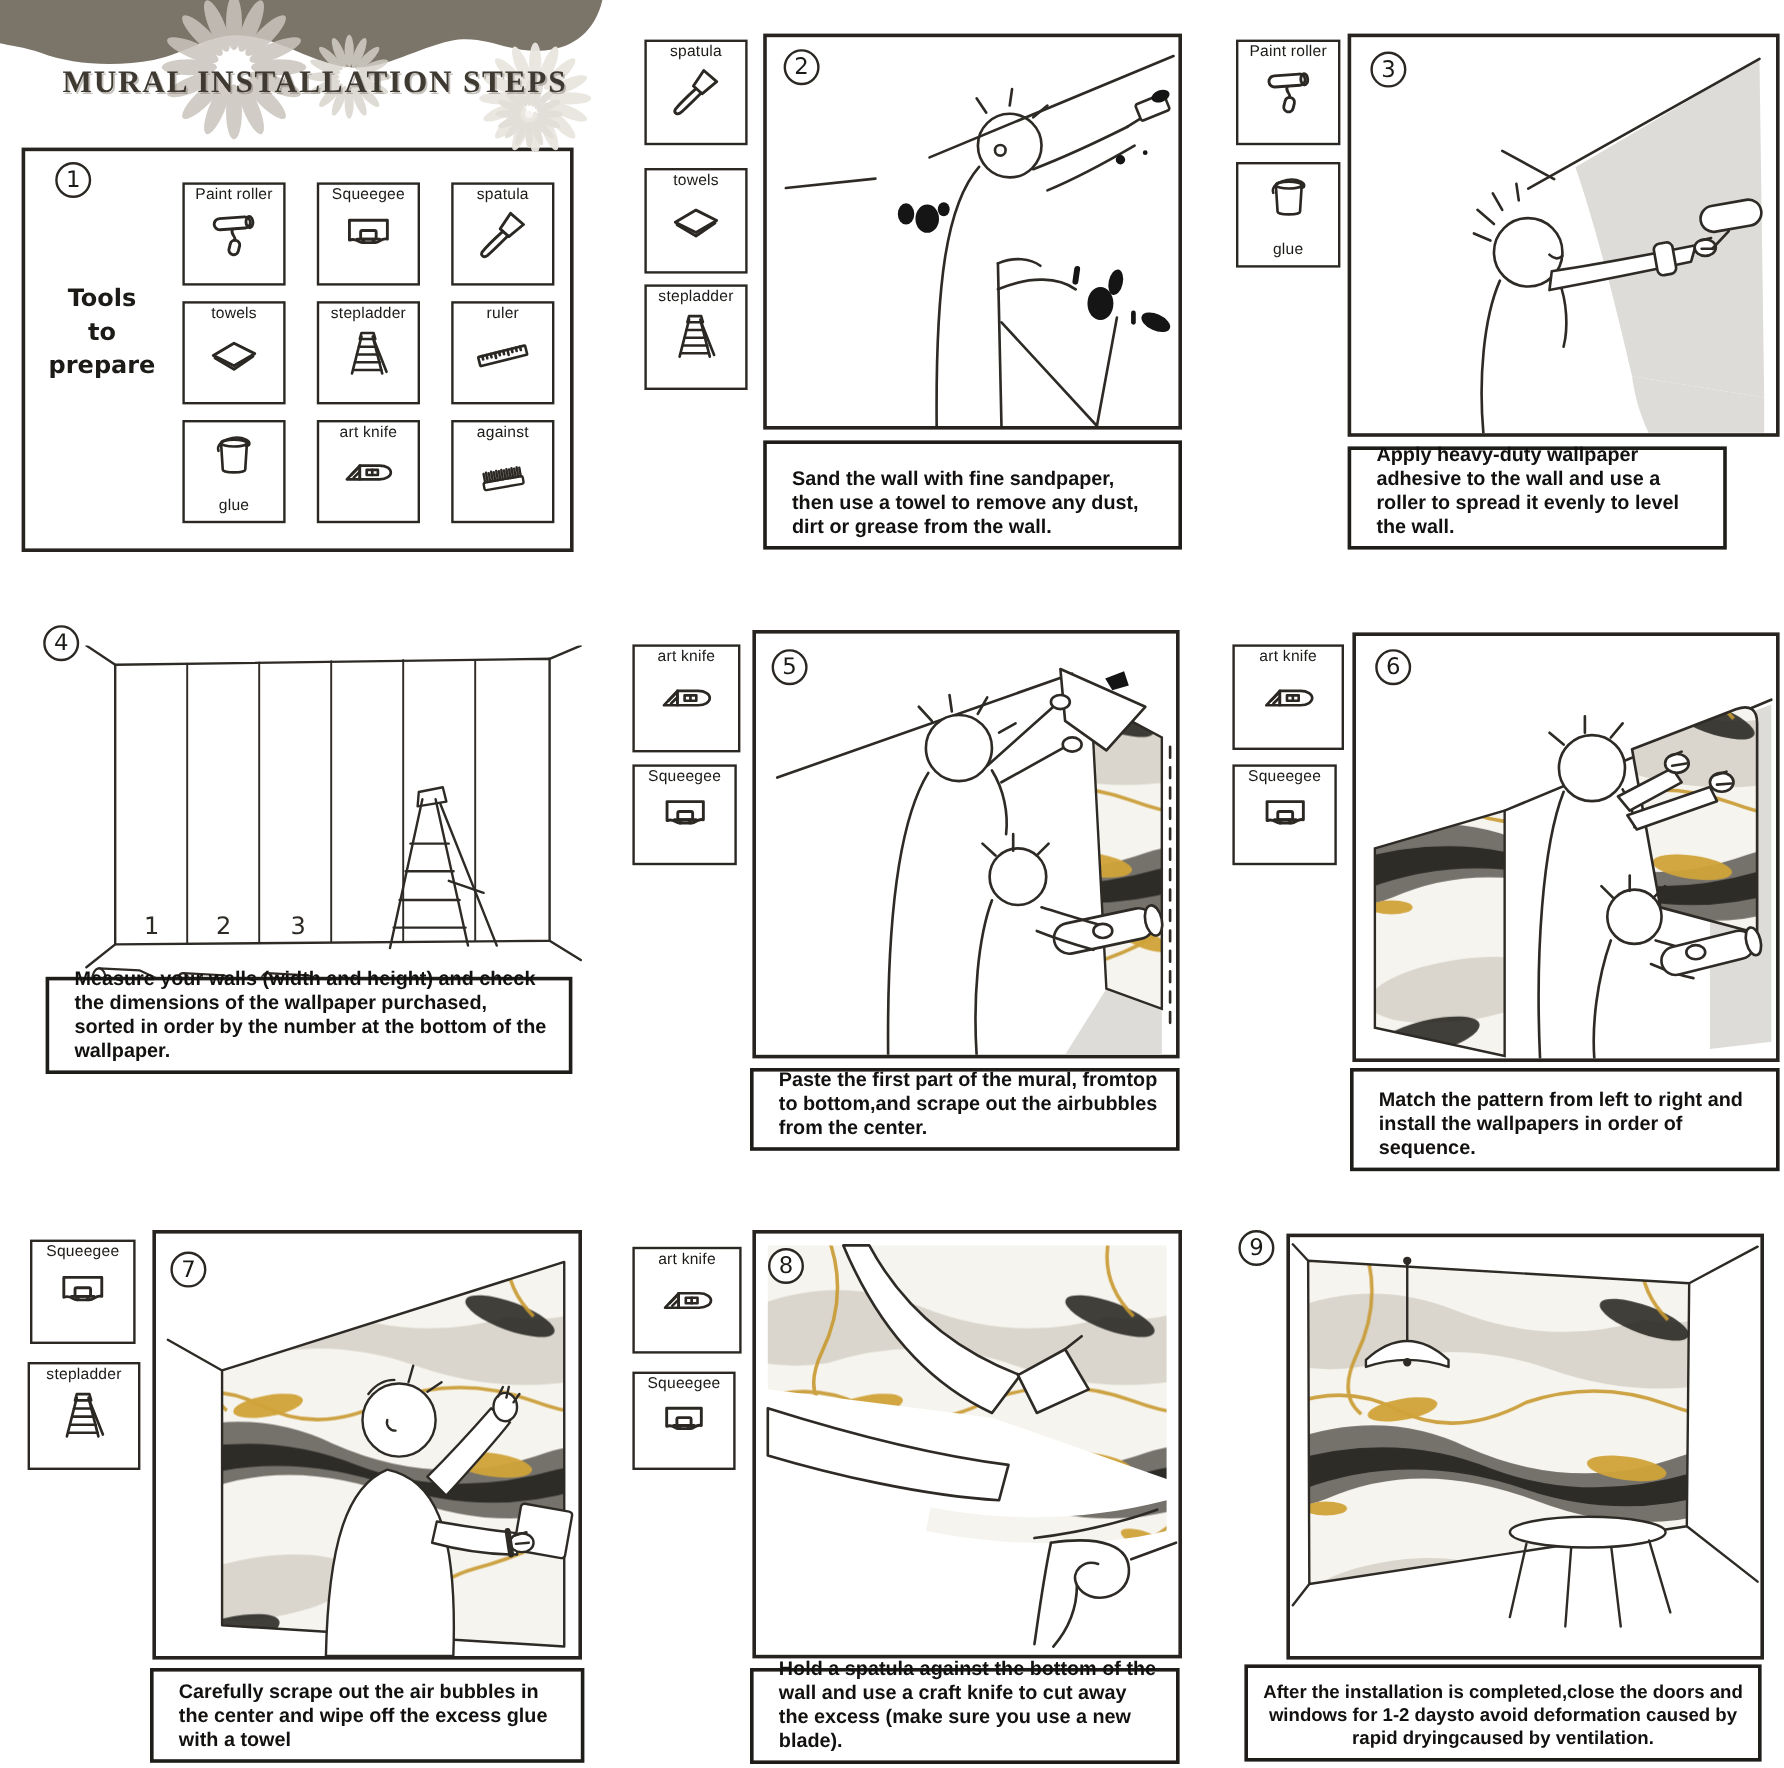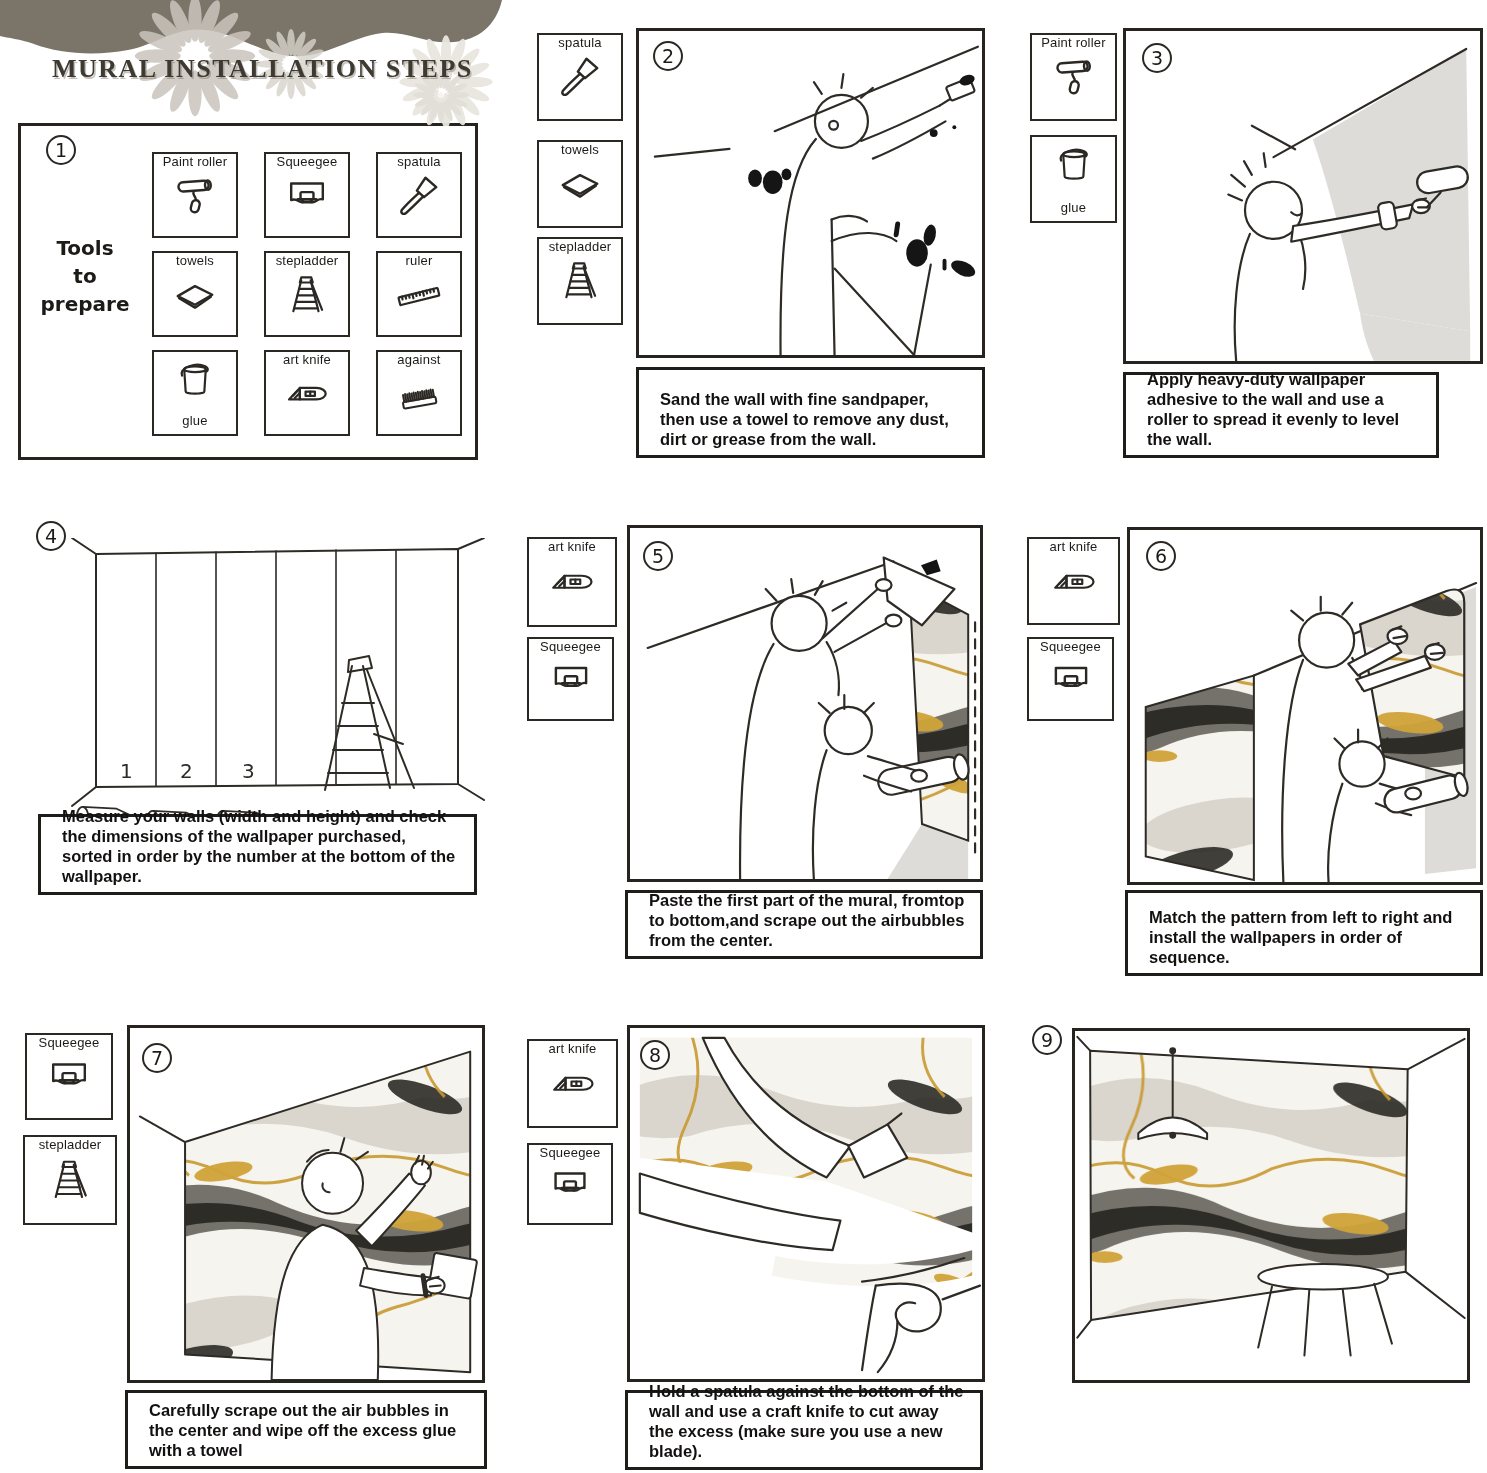--- a/index.html
+++ b/index.html
@@ -557,14 +557,17 @@
         <path d="M336 245 L396 292"></path>
         <path d="M99 22 V88"></path>
         <path d="M64 104 Q99 72 134 104 L134 110 Q99 98 64 110 Z" fill="#ffffff"></path>
         <circle cx="99" cy="106" r="2.5" fill="#2e2b26"></circle>
         <ellipse cx="252" cy="250" rx="66" ry="13" fill="#ffffff"></ellipse>
         <path d="M200 260 L186 322 M238 263 L233 330 M272 263 L280 330 M304 257 L322 318"></path>
       </g>
       <circle cx="99" cy="20" r="3.5" fill="#2e2b26"></circle>
     </svg>
   </div>
+  <div class="cap center" style="left:1037px;top:1387px;width:431px;height:81px;">
+    <p>After the installation is completed,close the doors and windows for 1-2 daysto avoid deformation caused by rapid dryingcaused by ventilation.</p>
+  </div>
 
 </div>
 
 </body></html>

